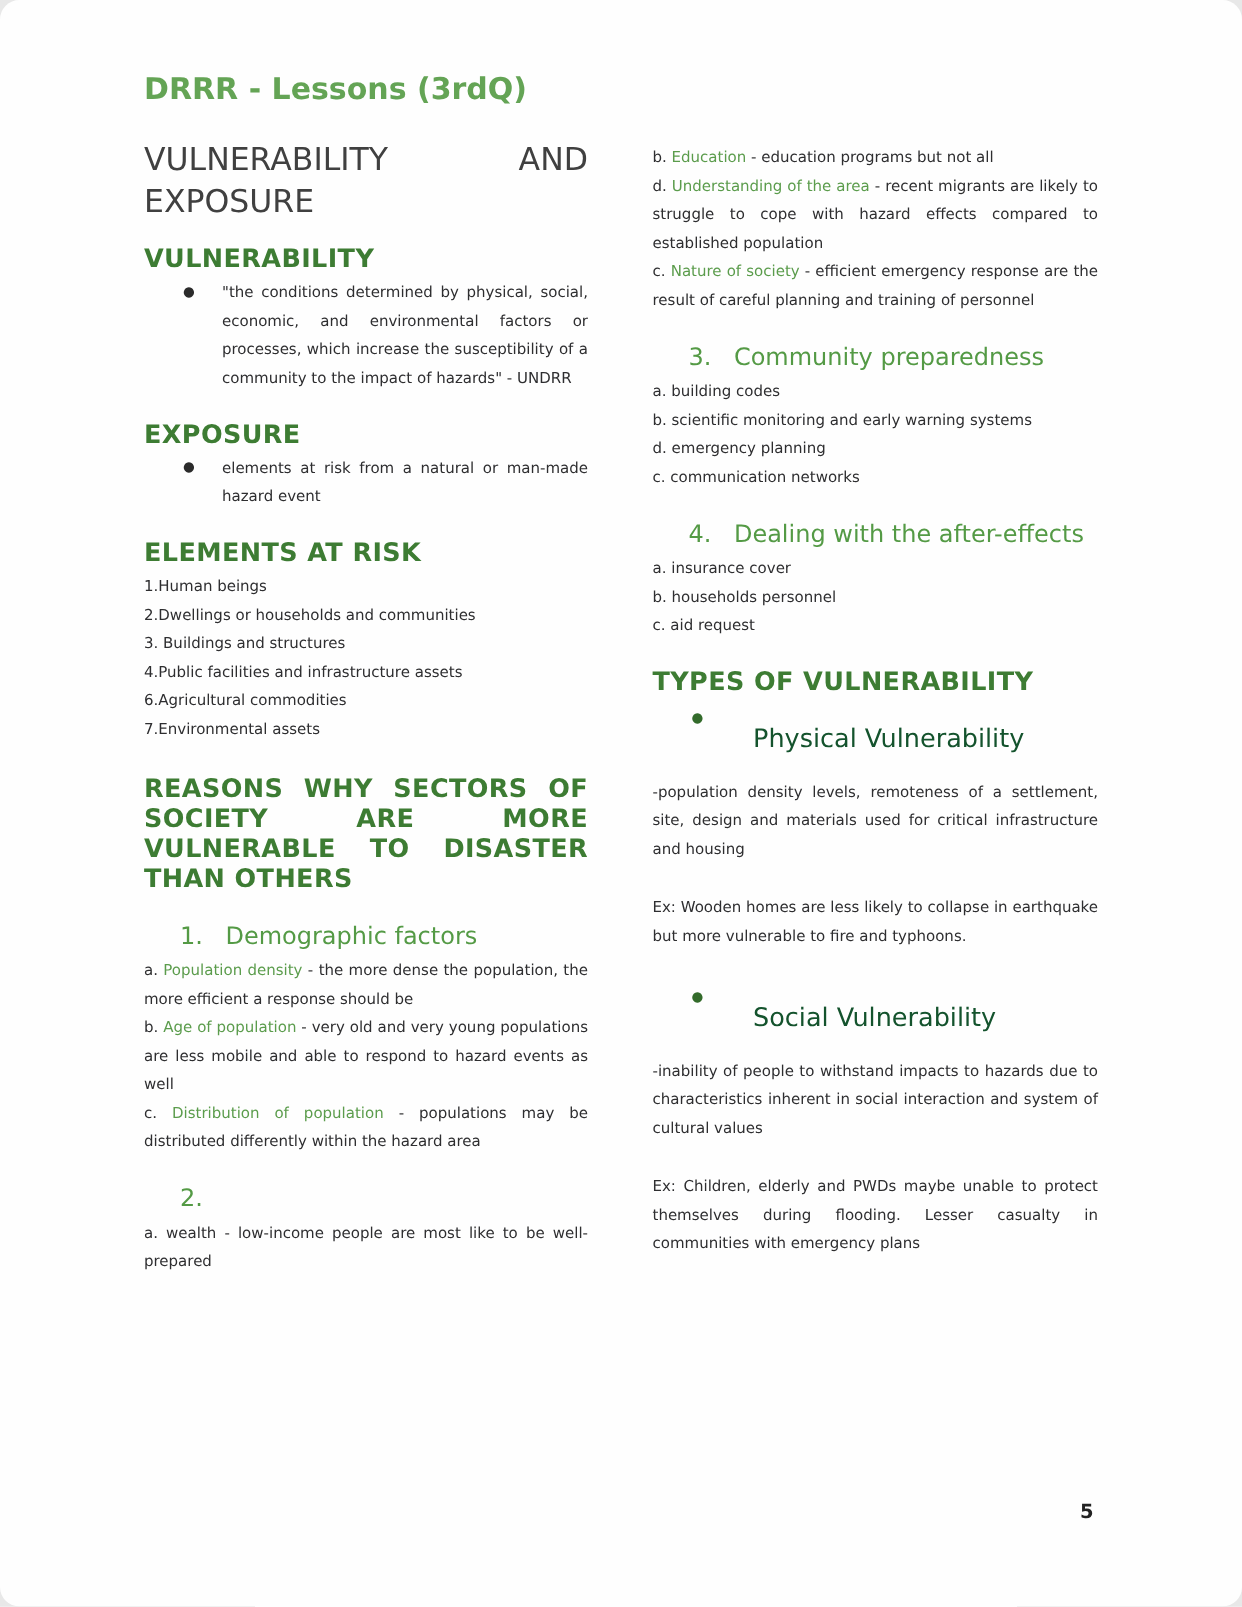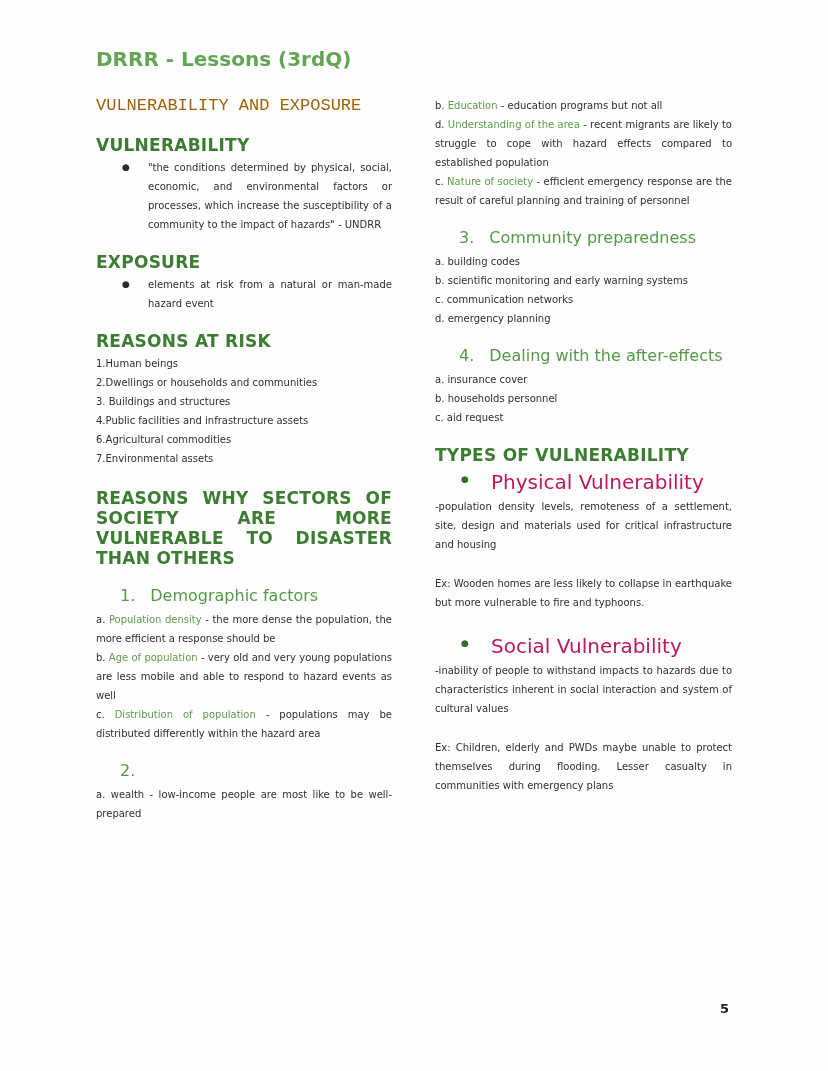--- a/index.html
+++ b/index.html
@@ -5,44 +5,44 @@
   html,body{margin:0;padding:0;background:#e8e8e8;}
   .page{
     position:relative;
     width:828px;height:1071px;
     background:#fefefe;
     margin:0 auto;
     font-family:"DejaVu Sans","Liberation Sans",sans-serif;
     color:#2e2e30;
     overflow:hidden;
     box-sizing:border-box;
+    border-radius:13px;
   }
   .content{
     position:absolute;
     left:96px;top:47px;
     width:636px;
     display:flex;
     gap:43px;
   }
   .col{width:296px;box-sizing:border-box;}
   .col-right{padding-top:49px;width:297px;}
 
   .doc-title{
     margin:0;
     font-size:20px;line-height:25px;
     font-weight:700;
     color:#64a455;
   }
   .main-heading{
     margin:20px 0 0 0;
-    font-size:17px;line-height:28px;
+    font-size:21px;line-height:28px;
     font-weight:400;
-    color:#a16207;
+    color:#404040;
     text-align:justify;
-    font-family:Liberation Mono, monospace;
   }
   .sub-heading{
     margin:17px 0 4px 0;
     font-size:17px;line-height:17px;
     font-weight:700;
     letter-spacing:.25px;
     color:#3d7c33;
     text-align:justify;
   }
   .body{
@@ -68,23 +68,23 @@
   .term{color:#5b9c4c;}
   .factor-heading{
     display:flex;
     margin:17px 0 4px 0;
     padding-left:24px;
     font-size:16px;line-height:21px;
     color:#549a45;
   }
   .factor-heading .num{flex:none;margin-right:15px;}
   .green-bullet-title{
-    font-size:20px;line-height:21px;
-    color:#be185d;
-    margin:4px;
+    font-size:17px;line-height:21px;
+    color:#14532d;
+    margin:15px;
   }
   .page-number{
     position:absolute;
     right:99px;bottom:55px;
     font-size:13px;font-weight:700;
     color:#222;
   }
 </style>
 </head>
 <body>
@@ -102,21 +102,21 @@
         <span class="bullet">●</span>
         <p class="body bullet-text">"the conditions determined by physical, social, economic, and environmental factors or processes, which increase the susceptibility of a community to the impact of hazards" - UNDRR</p>
       </div>
 
       <h3 class="sub-heading section-gap">EXPOSURE</h3>
       <div class="bullet-row">
         <span class="bullet">●</span>
         <p class="body bullet-text">elements at risk from a natural or man-made hazard event</p>
       </div>
 
-      <h3 class="sub-heading section-gap">REASONS AT RISK</h3>
+      <h3 class="sub-heading section-gap">ELEMENTS AT RISK</h3>
       <p class="body">1.Human beings</p>
       <p class="body">2.Dwellings or households and communities</p>
       <p class="body">3. Buildings and structures</p>
       <p class="body">4.Public facilities and infrastructure assets</p>
       <p class="body">6.Agricultural commodities</p>
       <p class="body">7.Environmental assets</p>
 
       <h3 class="sub-heading section-gap" style="line-height:20px">REASONS WHY SECTORS OF SOCIETY ARE MORE VULNERABLE TO DISASTER THAN OTHERS</h3>
 
       <p class="factor-heading">
@@ -137,22 +137,22 @@
       <p class="body"><span>b. </span><span class="term">Education</span><span> - education programs but not all</span></p>
       <p class="body"><span>d. </span><span class="term">Understanding of the area</span><span> - recent migrants are likely to struggle to cope with hazard effects compared to established population</span></p>
       <p class="body"><span>c. </span><span class="term">Nature of society</span><span> - efficient emergency response are the result of careful planning and training of personnel</span></p>
 
       <p class="factor-heading section-gap">
           <span class="num">3.</span>
           <span>Community preparedness</span>
         </p>
       <p class="body">a. building codes</p>
       <p class="body">b. scientific monitoring and early warning systems</p>
+      <p class="body">d. emergency planning</p>
       <p class="body">c. communication networks</p>
-      <p class="body">d. emergency planning</p>
 
       <p class="factor-heading section-gap">
           <span class="num">4.</span>
           <span>Dealing with the after-effects</span>
         </p>
       <p class="body">a. insurance cover</p>
       <p class="body">b. households personnel</p>
       <p class="body">c. aid request</p>
 
       <h3 class="sub-heading section-gap">TYPES OF VULNERABILITY</h3>

